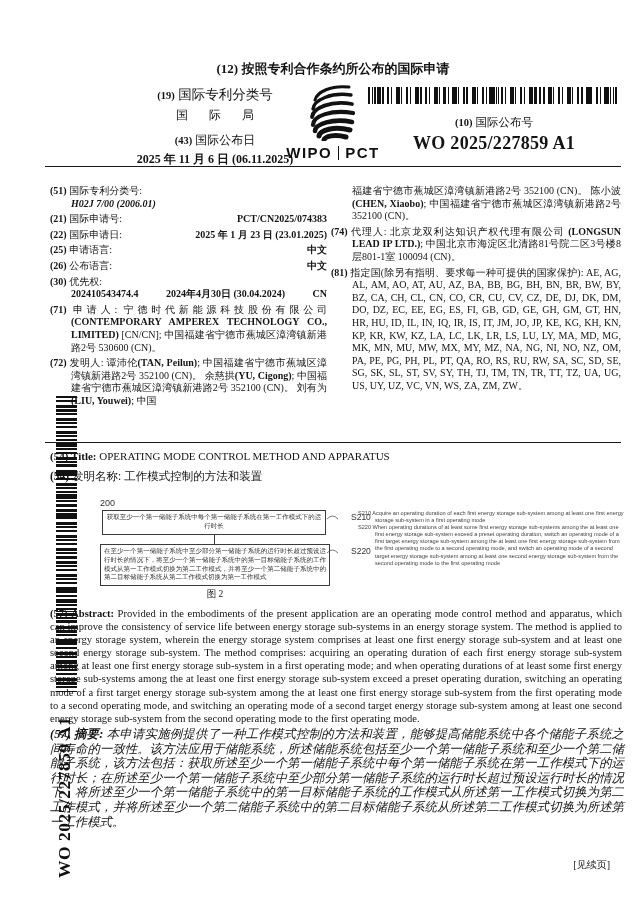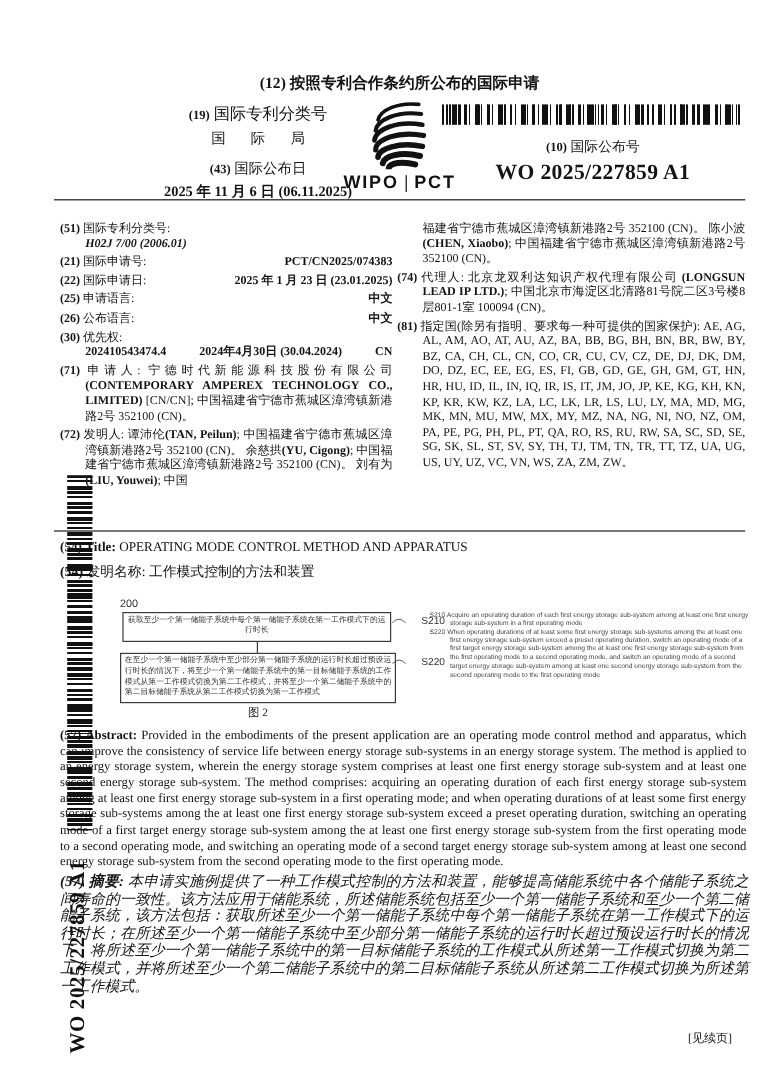--- a/index.html
+++ b/index.html
@@ -164,21 +164,21 @@
     </div>
     <div class="field">
       <div><span class="fnum">(30)</span> <span>优先权:</span></div>
       <div class="frow ind">
         <span class="b">202410543474.4</span>
         <span class="b">2024年4月30日 (30.04.2024)</span>
         <span class="b">CN</span>
       </div>
     </div>
     <div class="field para">
-      <span class="fnum">(71)</span> <span>申请人: </span><span>宁德时代新能源科技股份有限公司 </span><span class="b">(CONTEMPORARY AMPEREX TECHNOLOGY CO., LIMITED)</span><span> [CN/CN]; 中国福建省宁德市蕉城区漳湾镇新港路2号 352100 (CN)。</span>
+      <span class="fnum">(71)</span> <span>申请人: </span><span>宁德时代新能源科技股份有限公司 </span><span class="b">(CONTEMPORARY AMPEREX TECHNOLOGY CO., LIMITED)</span><span> [CN/CN]; 中国福建省宁德市蕉城区漳湾镇新港路2号 530600 (CN)。</span>
     </div>
     <div class="field para">
       <span class="fnum">(72)</span> <span>发明人: </span><span>谭沛伦</span><span class="b">(TAN, Peilun)</span><span>; 中国福建省宁德市蕉城区漳湾镇新港路2号 352100 (CN)。 </span><span>余慈拱</span><span class="b">(YU, Cigong)</span><span>; 中国福建省宁德市蕉城区漳湾镇新港路2号 352100 (CN)。 </span><span>刘有为</span><span class="b">(LIU, Youwei)</span><span>; 中国</span>
     </div>
   </div>
 
   <div class="col col-right">
     <div class="field para cont">
       <span>福建省宁德市蕉城区漳湾镇新港路2号 352100 (CN)。 </span><span>陈小波</span><span class="b">(CHEN, Xiaobo)</span><span>; 中国福建省宁德市蕉城区漳湾镇新港路2号 352100 (CN)。</span>
     </div>

